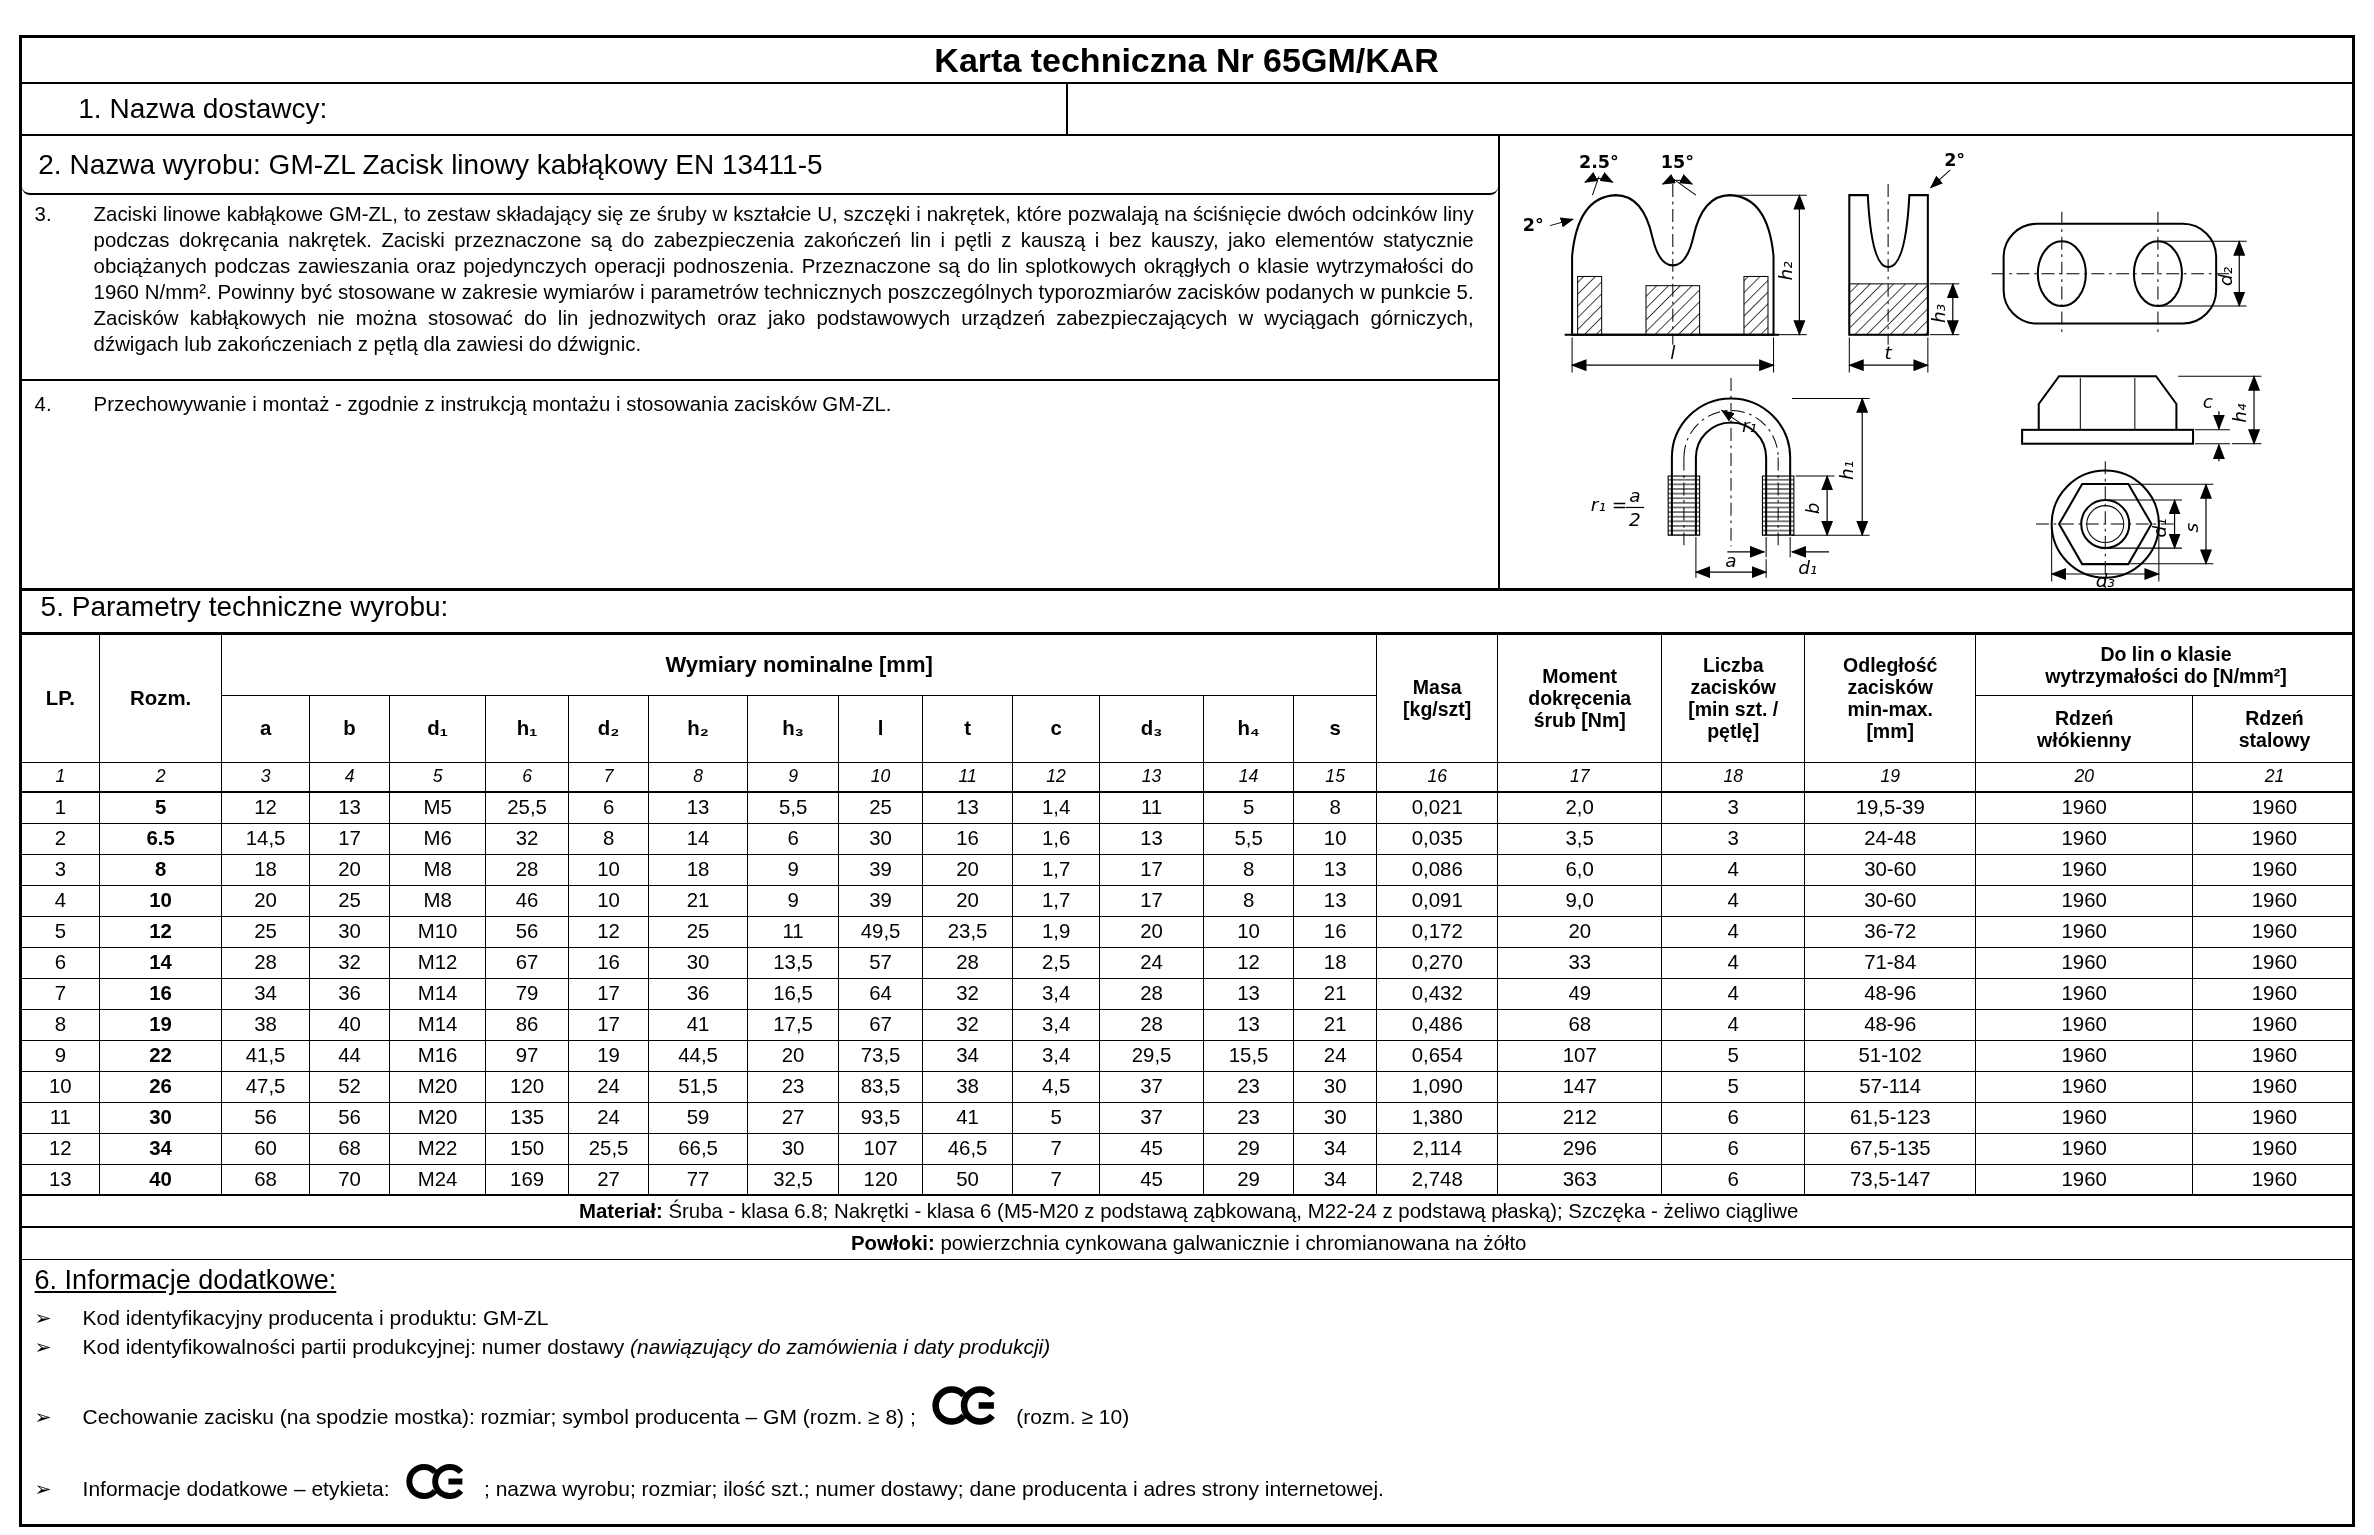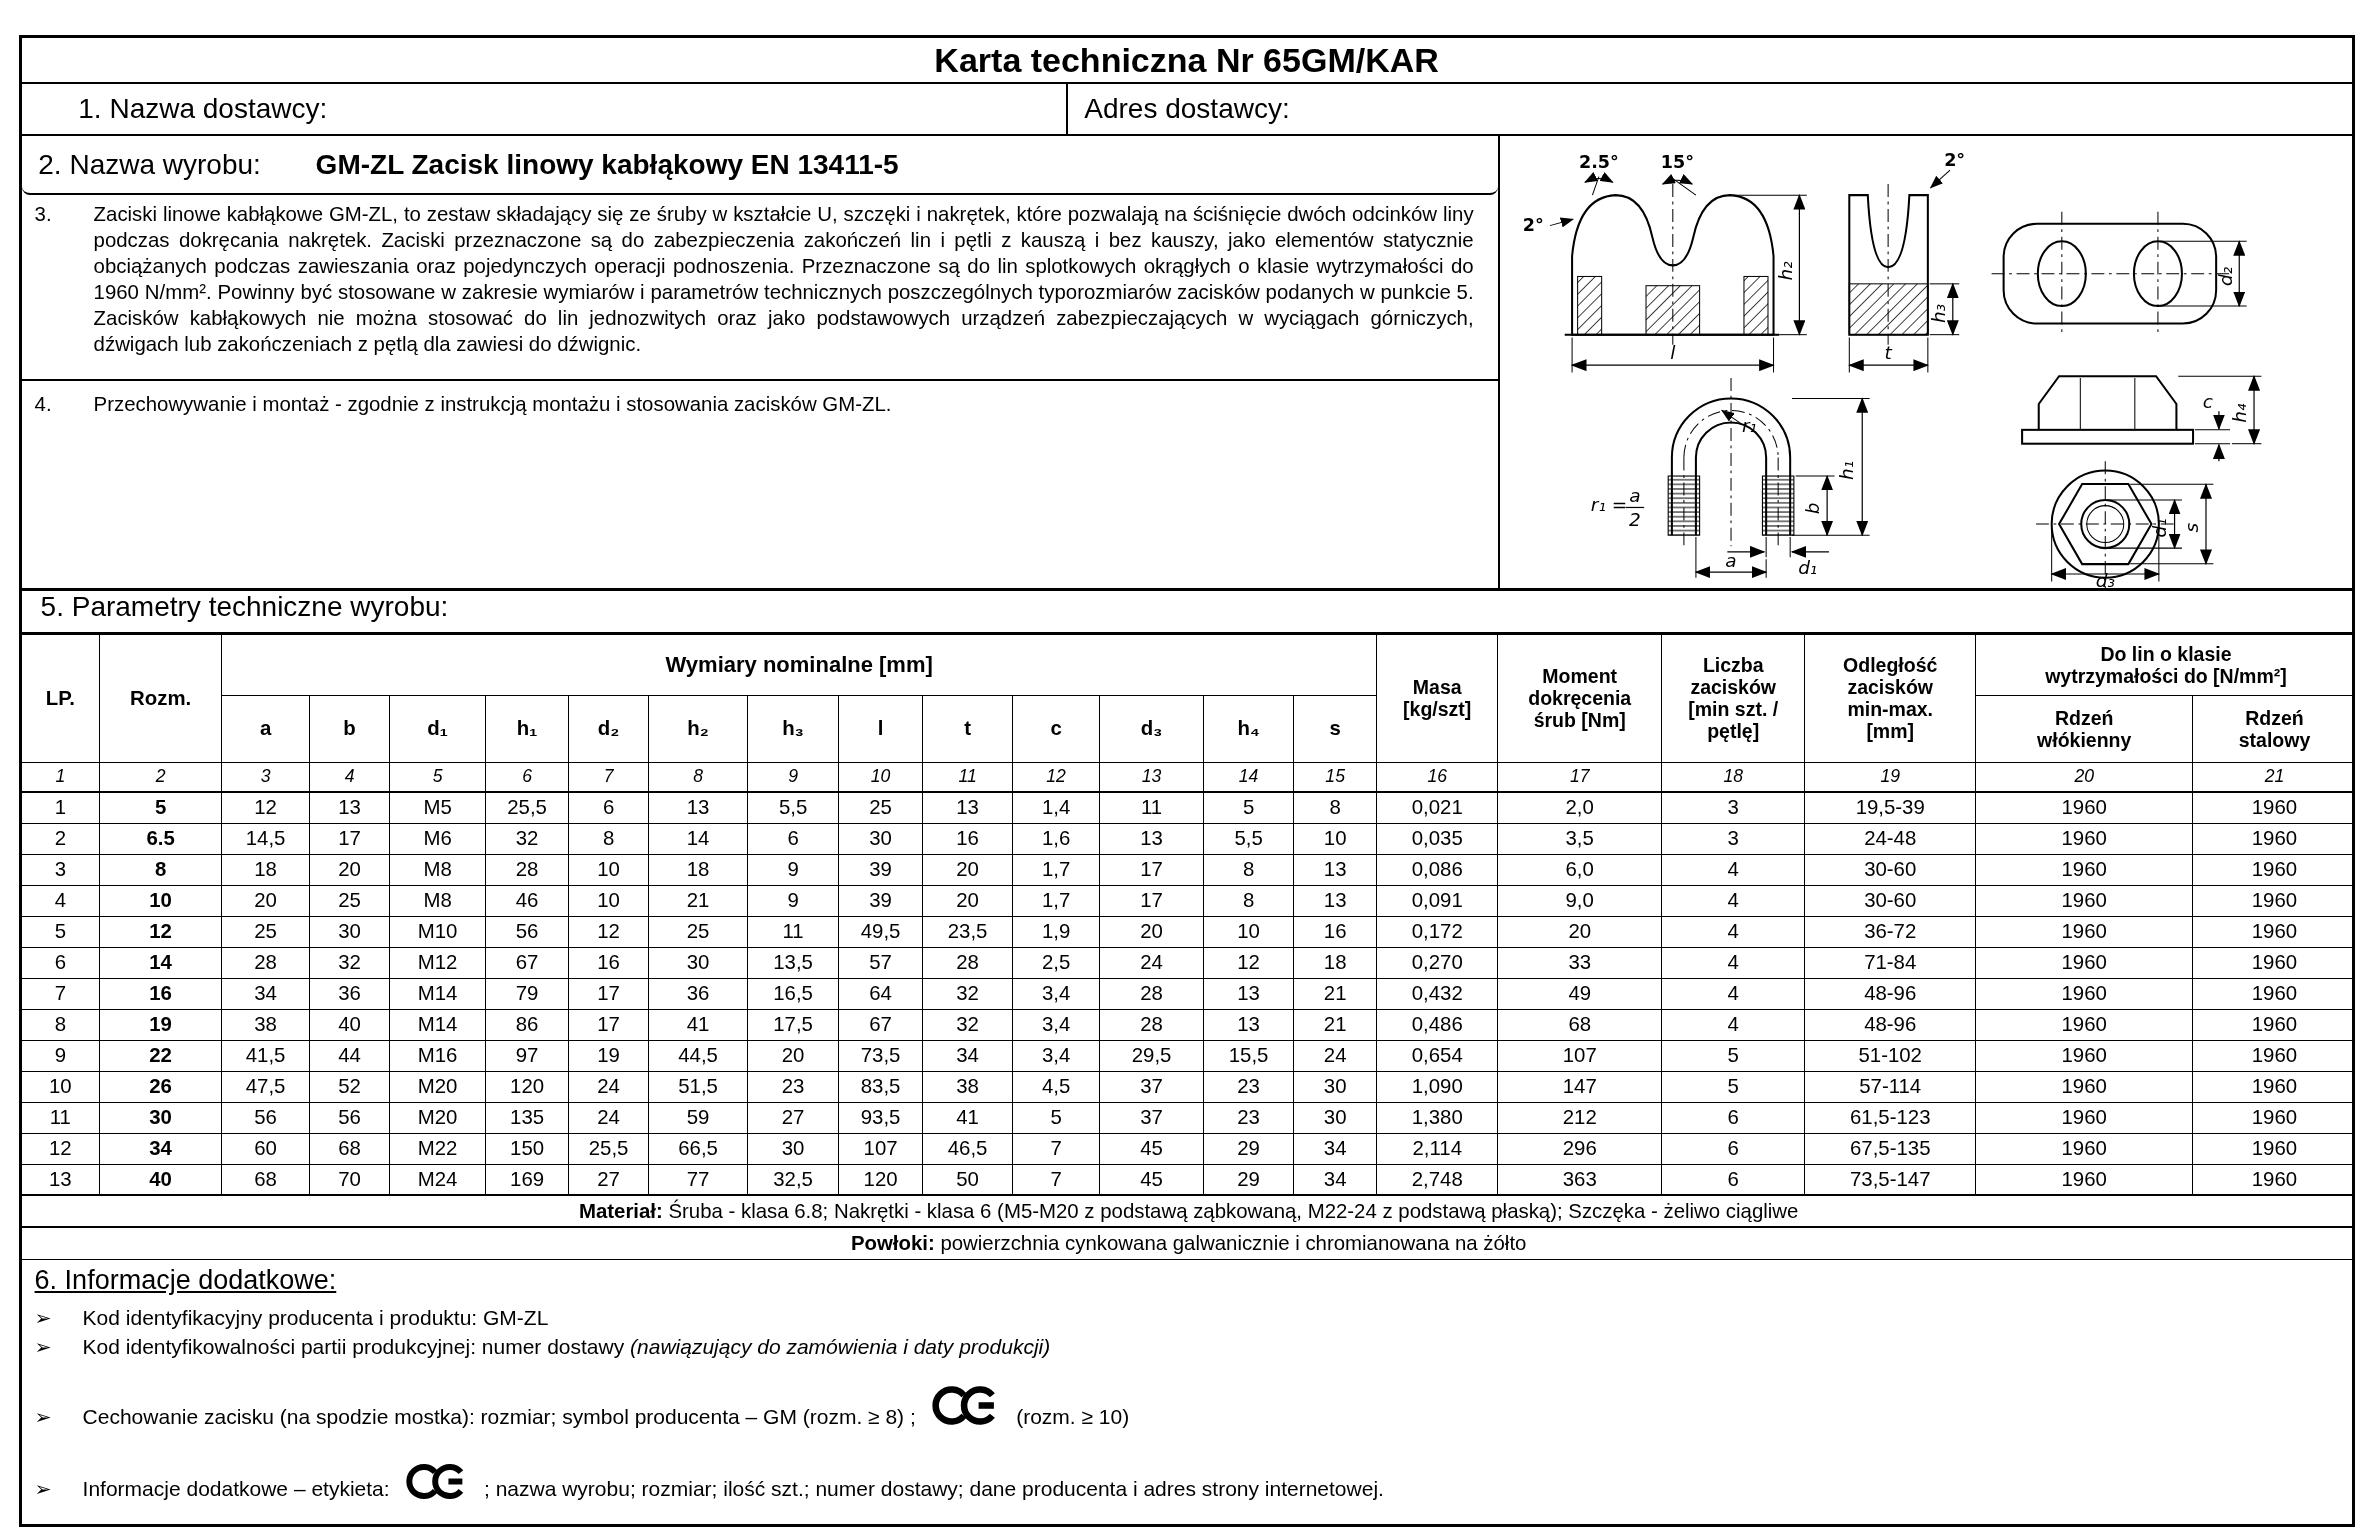--- a/index.html
+++ b/index.html
@@ -13,21 +13,21 @@
   .title-row h1{margin:0;font-size:34px;font-weight:bold;}
   
   .supplier-row{height:59px;border-bottom:2.8px solid #000;display:flex;padding-left:40px;}
   .supplier-cell{display:flex;align-items:center;font-size:28px;padding-left:16.7px;}
   .supplier-left{width:1006px;border-right:2.8px solid #000;}
   .supplier-right{flex:1;}
   
   .mid{height:460px;border-bottom:3.7px solid #000;display:flex;}
   .mid-left{width:1478px;border-right:2.8px solid #000;display:flex;flex-direction:column;}
   .product-row{height:59px;border-bottom:2.8px solid #000;display:flex;align-items:center;padding-left:16.7px;font-size:28px;white-space:pre;border-radius:8px;}
-  .product-row b{font-weight:bold;margin-left:47px;}
+  .product-row b{font-weight:normal;}
   .sec-para{display:flex;font-size:20.4px;line-height:26px;}
   .sec3{height:186px;border-bottom:2.8px solid #000;padding-top:5.6px;}
   .sec4{flex:1;padding-top:9.3px;}
   .para-num{width:72px;padding-left:13px;flex:none;}
   .para-text{flex:1;padding-right:24px;text-align:justify;}
   .sec4 .para-text{text-align:left;}
   .drawing-panel{flex:1;background:#fff;}
   .drawing-panel svg{display:block;width:100%;height:100%;}
   
   .sec5-head{height:48px;border-bottom:2.8px solid #000;display:flex;align-items:flex-start;padding-left:19px;font-size:28px;}
@@ -72,23 +72,20 @@
 <div class="page">
   <div class="outer">
 
     <div class="title-row">
       <h1>Karta techniczna Nr 65GM/KAR</h1>
     </div>
 
     <div class="supplier-row">
       <div class="supplier-cell supplier-left">
         <span>1. Nazwa dostawcy:</span>
-      </div>
-      <div class="supplier-cell supplier-right">
-        <span>Adres dostawcy:</span>
       </div>
     </div>
 
     <div class="mid">
       <div class="mid-left">
         <div class="product-row"><span>2. Nazwa wyrobu: </span><b>GM-ZL Zacisk linowy kabłąkowy EN 13411-5</b></div>
 
         <div class="sec-para sec3">
           <div class="para-num">3.</div>
           <div class="para-text">Zaciski linowe kabłąkowe GM-ZL, to zestaw składający się ze śruby w kształcie U, szczęki i nakrętek, które pozwalają na ściśnięcie dwóch odcinków liny podczas dokręcania nakrętek. Zaciski przeznaczone są do zabezpieczenia zakończeń lin i pętli z kauszą i bez kauszy, jako elementów statycznie obciążanych podczas zawieszania oraz pojedynczych operacji podnoszenia. Przeznaczone są do lin splotkowych okrągłych o klasie wytrzymałości do 1960 N/mm². Powinny być stosowane w zakresie wymiarów i parametrów technicznych poszczególnych typorozmiarów zacisków podanych w punkcie 5. Zacisków kabłąkowych nie można stosować do lin jednozwitych oraz jako podstawowych urządzeń zabezpieczających w wyciągach górniczych, dźwigach lub zakończeniach z pętlą dla zawiesi do dźwignic.</div>

